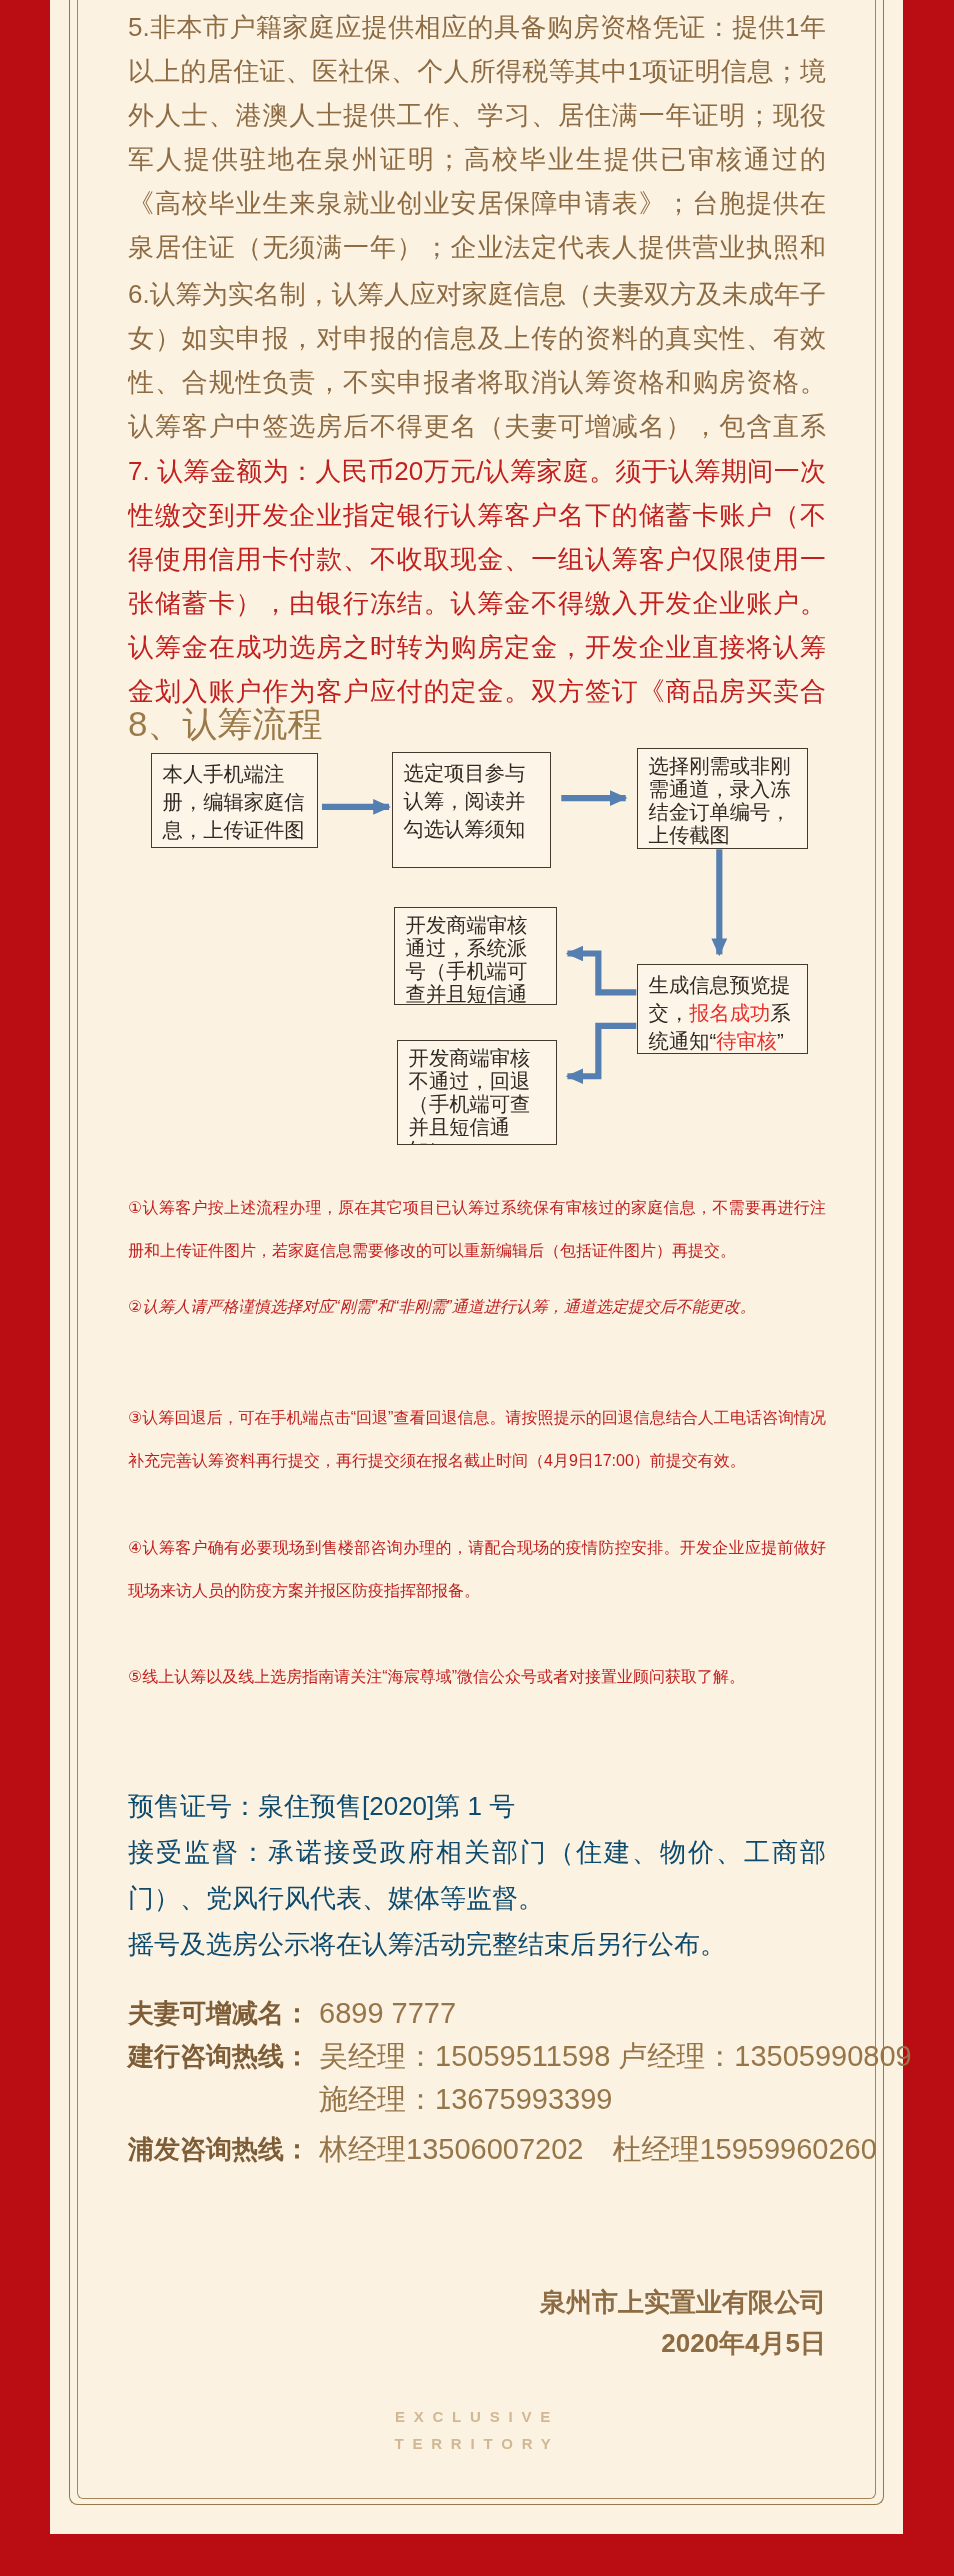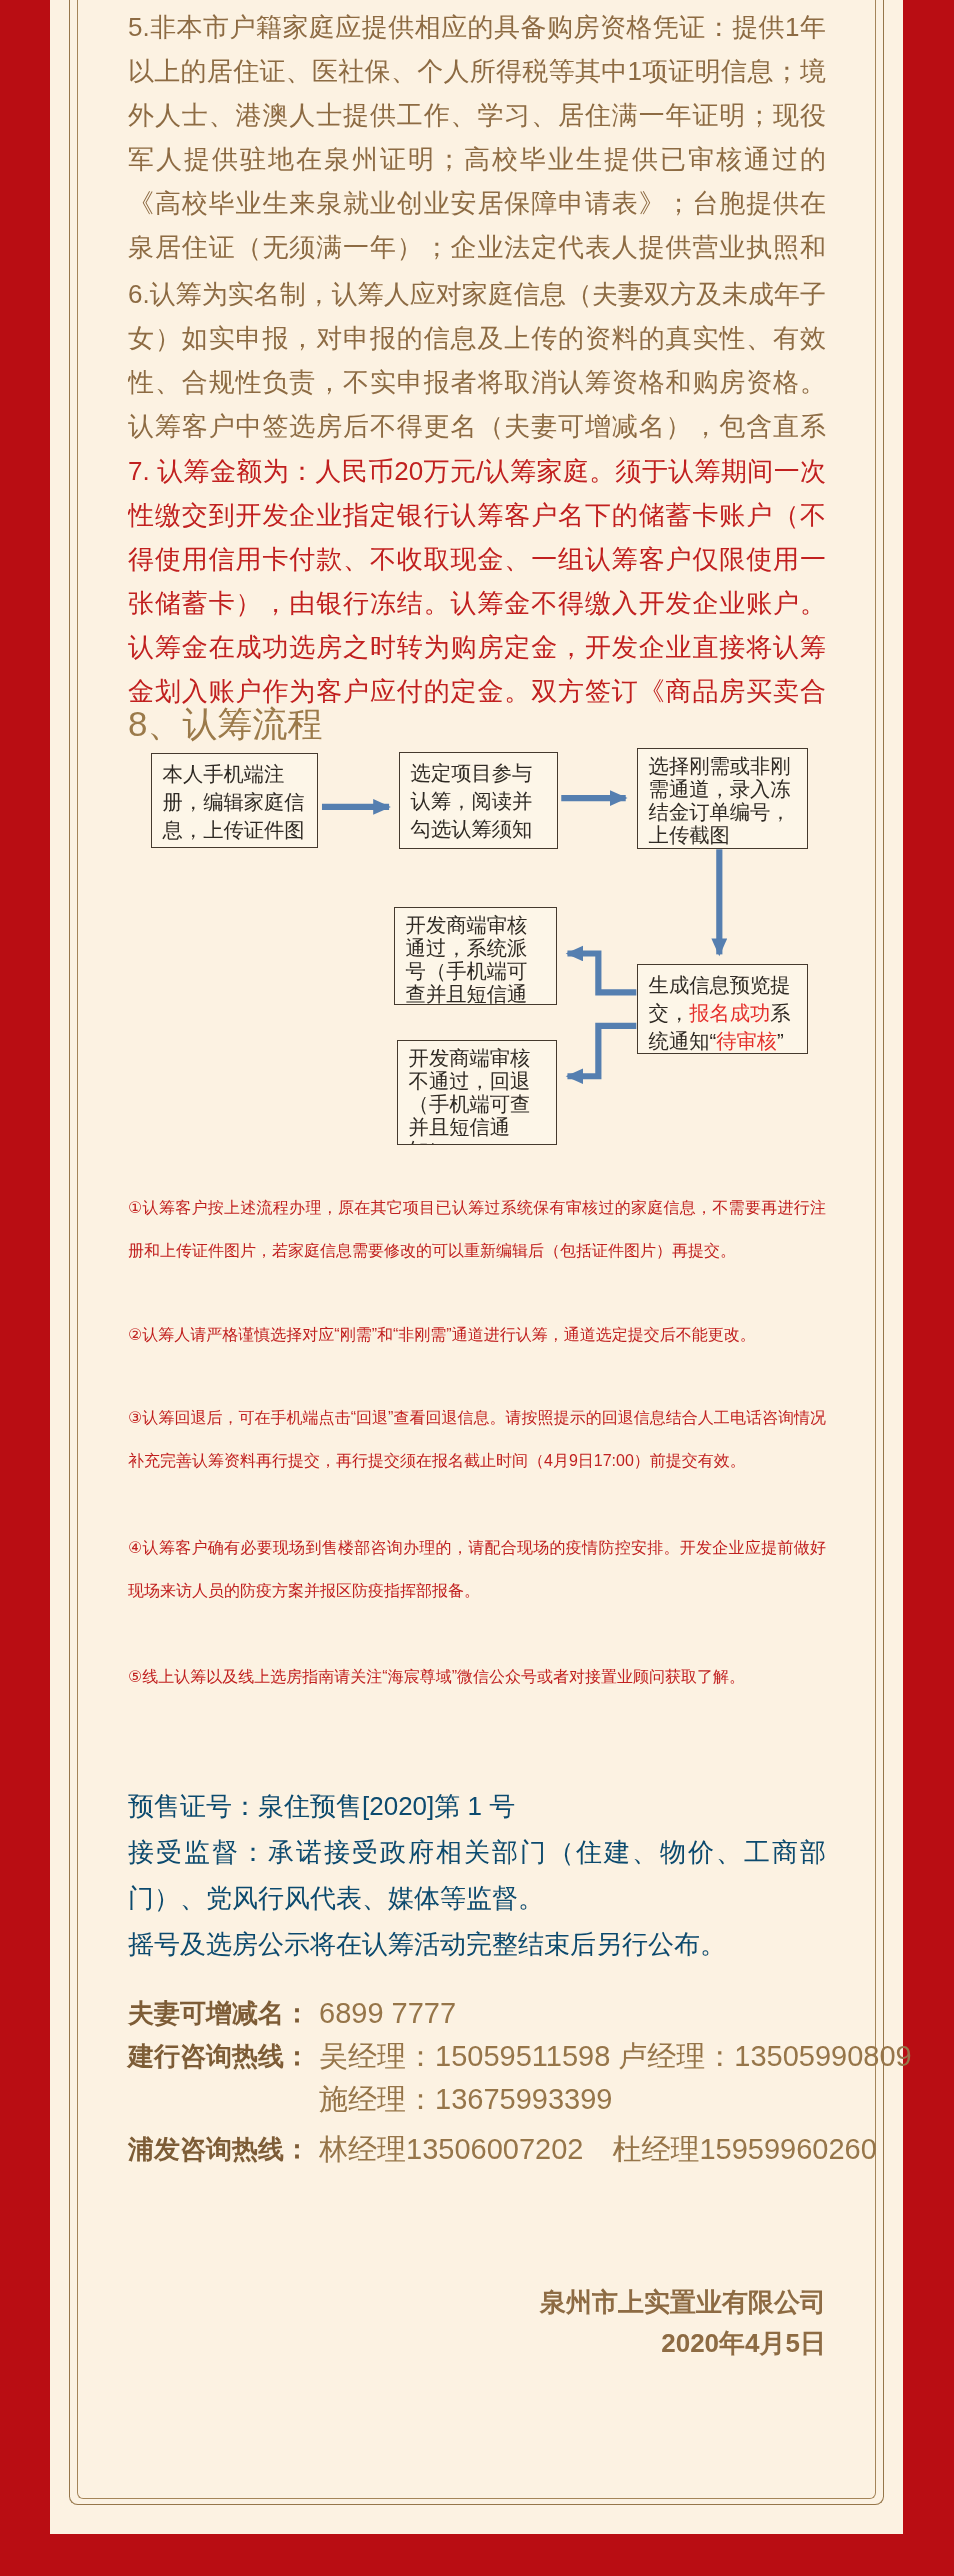--- a/index.html
+++ b/index.html
@@ -21,21 +21,21 @@
 
   .flow{position:absolute;left:0;top:746px;width:853px;height:415px;}
   .flow-arrows{position:absolute;left:0;top:0;}
   .flow-box{
     position:absolute;box-sizing:border-box;background:#fdf6e8;border:1.8px solid #453a2e;
     color:#2f2a24;font-size:20.3px;padding:6.2px 8.8px 4.4px 10.6px;text-align:left;overflow:hidden;
   }
   .lh32{line-height:28px;}
   .lh26{line-height:23px;}
   .fb1{left:101px;top:7px;width:167px;height:95px;}
-  .fb2{left:349px;top:6.2px;width:159px;height:97px;}
+  .fb2{left:342px;top:6.2px;width:159px;height:116px;}
   .fb3{left:587px;top:1.8px;width:171px;height:101px;}
   .fb4{left:587px;top:218px;width:171px;height:90px;}
   .fb5{left:344px;top:161px;width:163px;height:98px;}
   .fb6{left:347px;top:294px;width:160px;height:105px;}
   .fr{color:#e5302c;}
   .ar{stroke:#557fb0;stroke-width:7;fill:none;}
 
   .info-p{color:#0c4a6e;font-size:26px;line-height:46px;text-align:justify;}
   .info-p p{margin:0;}
 
@@ -85,21 +85,21 @@
       <div class="flow-box fb2 lh32">选定项目参与认筹，阅读并勾选认筹须知</div>
       <div class="flow-box fb3 lh26">选择刚需或非刚需通道，录入冻结金订单编号，上传截图</div>
       <div class="flow-box fb4 lh32">
         <span>生成信息预览提交，</span><span class="fr">报名成功</span><span>系统通知“</span><span class="fr">待审核</span><span>”</span>
       </div>
       <div class="flow-box fb5 lh26">开发商端审核通过，系统派号（手机端可查并且短信通知）</div>
       <div class="flow-box fb6 lh26">开发商端审核不通过，回退（手机端可查并且短信通知）</div>
     </div>
 
     <p class="sec note-p" style="top:1186px;height:130px;">①认筹客户按上述流程办理，原在其它项目已认筹过系统保有审核过的家庭信息，不需要再进行注册和上传证件图片，若家庭信息需要修改的可以重新编辑后（包括证件图片）再提交。</p>
-    <p class="sec note-p" style="top:1314px;height:83px;line-height:41px;">②认筹人请严格谨慎选择对应“刚需”和“非刚需”通道进行认筹，通道选定提交后不能更改。</p>
+    <p class="sec note-p" style="top:1286px;height:83px;line-height:41px;font-style:italic;">②认筹人请严格谨慎选择对应“刚需”和“非刚需”通道进行认筹，通道选定提交后不能更改。</p>
     <p class="sec note-p" style="top:1396px;height:130px;">③认筹回退后，可在手机端点击“回退”查看回退信息。请按照提示的回退信息结合人工电话咨询情况补充完善认筹资料再行提交，再行提交须在报名截止时间（4月9日17:00）前提交有效。</p>
     <p class="sec note-p" style="top:1526px;height:130px;">④认筹客户确有必要现场到售楼部咨询办理的，请配合现场的疫情防控安排。开发企业应提前做好现场来访人员的防疫方案并报区防疫指挥部报备。</p>
     <p class="sec note-p" style="top:1655px;height:87px;">⑤线上认筹以及线上选房指南请关注“海宸尊域”微信公众号或者对接置业顾问获取了解。</p>
 
     <div class="sec info-p" style="top:1783px;">
       <p>预售证号：泉住预售[2020]第 1 号</p>
       <p>接受监督：承诺接受政府相关部门（住建、物价、工商部门）、党风行风代表、媒体等监督。</p>
       <p>摇号及选房公示将在认筹活动完整结束后另行公布。</p>
     </div>
 
@@ -113,15 +113,19 @@
       <div class="hot-row gap">
         <span class="hot-label">浦发咨询热线：</span><span class="hot-num">林经理13506007202　杜经理15959960260</span>
       </div>
     </div>
 
     <div class="sec sig" style="top:2282px;">
       <div>泉州市上实置业有限公司</div>
       <div>2020年4月5日</div>
     </div>
 
+    <div class="sec wm" style="top:2404px;">
+      <div>EXCLUSIVE</div>
+      <div>TERRITORY</div>
+    </div>
   </div>
 </div>
 
 
 </body></html>

